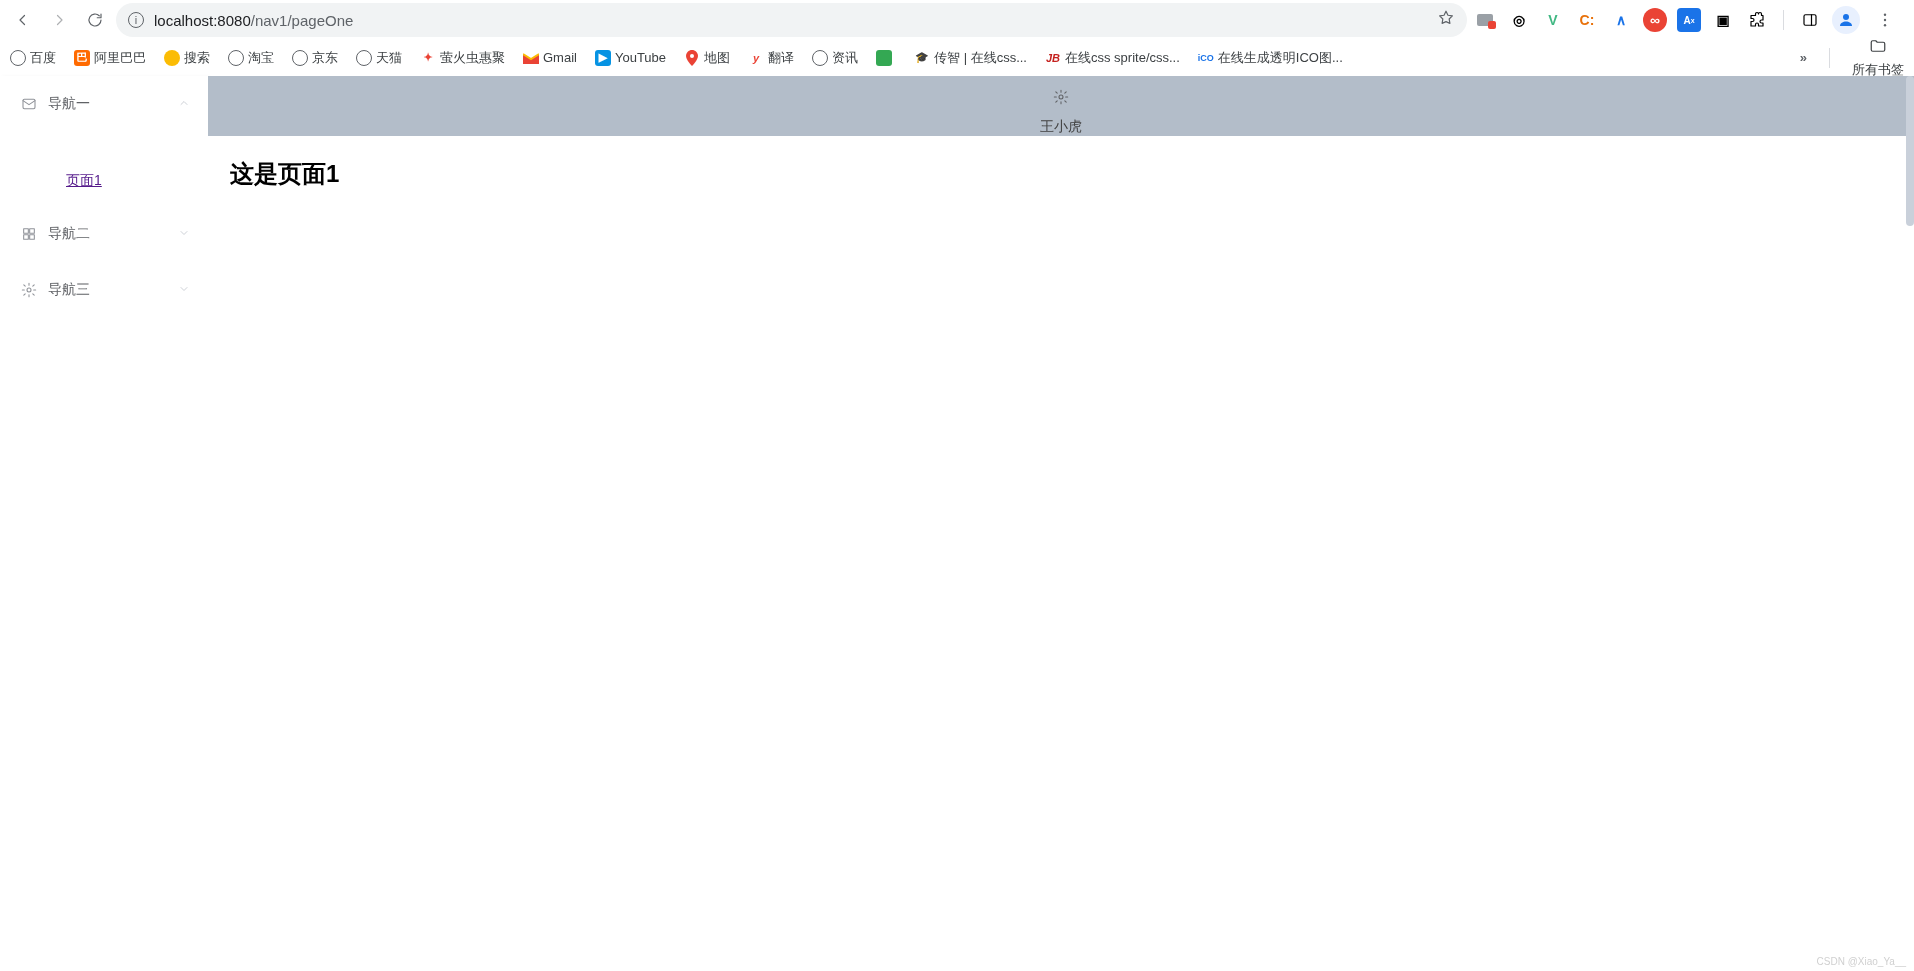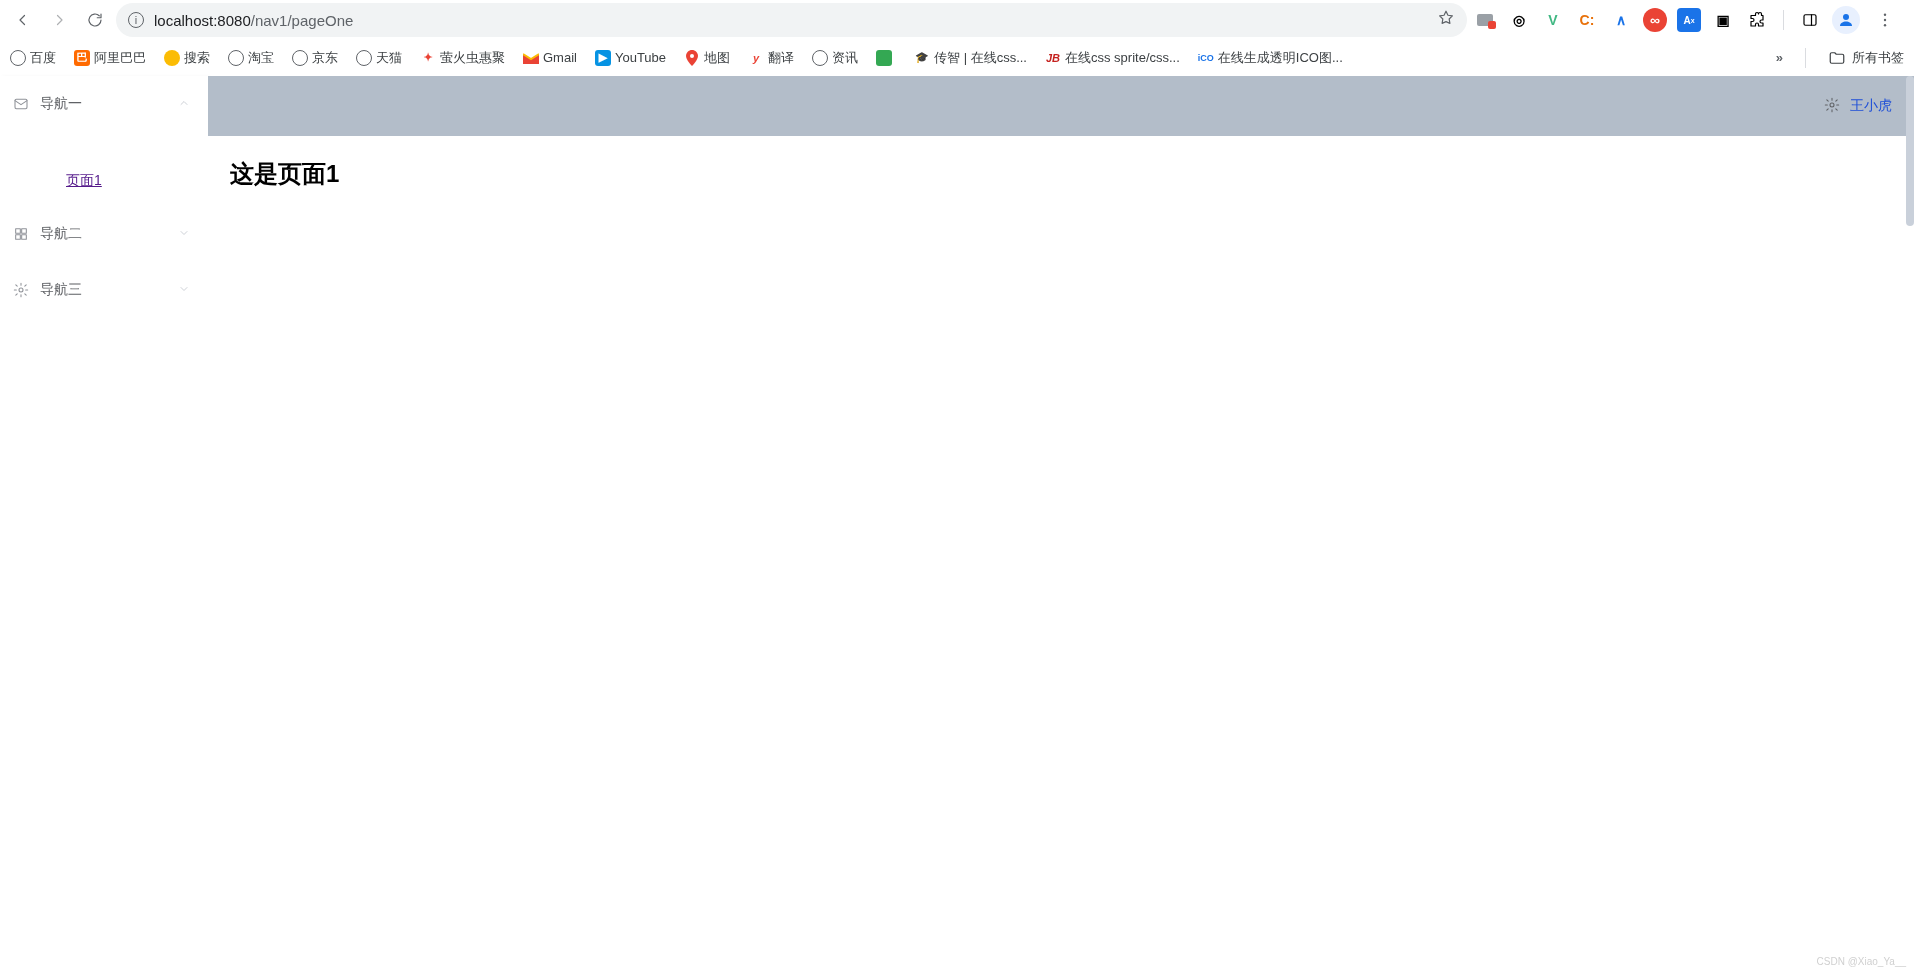--- a/index.html
+++ b/index.html
@@ -18,34 +18,34 @@
 .ext-row { display:flex; align-items:center; gap:10px; padding-right:6px; }
 .ext-ico { width:24px; height:24px; display:flex; align-items:center; justify-content:center; font-size:14px; font-weight:bold; border-radius:4px; }
 .divider-v { width:1px; height:20px; background:#dadce0; margin:0 4px; }
 .profile { width:28px; height:28px; border-radius:50%; background:#e8f0fe; display:flex; align-items:center; justify-content:center; }
 
 .bookmarks { display:flex; align-items:center; height:36px; padding:0 10px; gap:18px; font-size:13px; color:#3c4043; border-bottom:1px solid #fff; }
 .bm-item { display:flex; align-items:center; gap:4px; cursor:pointer; white-space:nowrap; }
 .bm-ico { width:16px; height:16px; display:flex; align-items:center; justify-content:center; border-radius:3px; font-size:11px; font-weight:bold; }
 .bm-spacer { flex:1; }
 .bm-chevrons { color:#5f6368; font-weight:bold; }
-.bm-folder { display:flex; align-items:center; gap:6px; cursor:pointer; }
+.bm-folder { display:flex; align-items:center; gap:6px; cursor:pointer;flex-direction:column; }
 
 
 .app { display:flex; width:100%; height: calc(100% - 76px); background:#eef1f5; }
 .sidebar { width:208px; background:#fff; box-shadow: 2px 0 4px rgba(0,0,0,0.03); display:flex; flex-direction:column; padding-top:0; }
-.menu-item { height:56px; display:flex; align-items:center; padding:0 12px; color:#606266; font-size:14px; cursor:pointer; position:relative; }
+.menu-item { height:56px; display:flex; align-items:center; padding:0 20px; color:#606266; font-size:14px; cursor:pointer; position:relative; }
 .menu-item .mi-ico { width:18px; height:18px; margin-right:10px; color:#909399; display:flex; align-items:center; justify-content:center; }
 .menu-item .mi-arrow { position:absolute; right:18px; color:#c0c4cc; }
 .submenu { padding:8px 0 16px 0; }
 .sub-item { height:50px; display:flex; align-items:flex-end; padding-left:66px; }
 .sub-item a { color:#551a8b; text-decoration:underline; font-size:14px; }
 
 .main { flex:1; display:flex; flex-direction:column; min-width:0; }
-.topbar { height:60px; background:#b3bdc9; display:flex; align-items:center; justify-content:flex-end; padding:0 22px; gap:10px; color:#1d4ed8; font-size:14px; }
+.topbar { height:60px; background:#b3bdc9; display:flex; align-items:center; justify-content:flex-end; padding:0 22px; gap:10px; color:#404040; font-size:14px;flex-direction:column; }
 .topbar .gear { color:#606266; }
 .content { flex:1; background:#fff; padding:22px; overflow:auto; }
 .content h2 { font-size:24px; color:#000; font-weight:700; }
 
 .scroll-ind { position:fixed; right:0; top:76px; width:8px; height:150px; background:linear-gradient(#c9d0da,#c9d0da); border-radius:4px; }
 
 .watermark { position:fixed; right:8px; bottom:4px; font-size:10px; color:#d0d0d0; font-family: Liberation Sans, sans-serif; }
 
 
 .ic { stroke:currentColor; stroke-width:1.6; fill:none; stroke-linecap:round; stroke-linejoin:round; }

